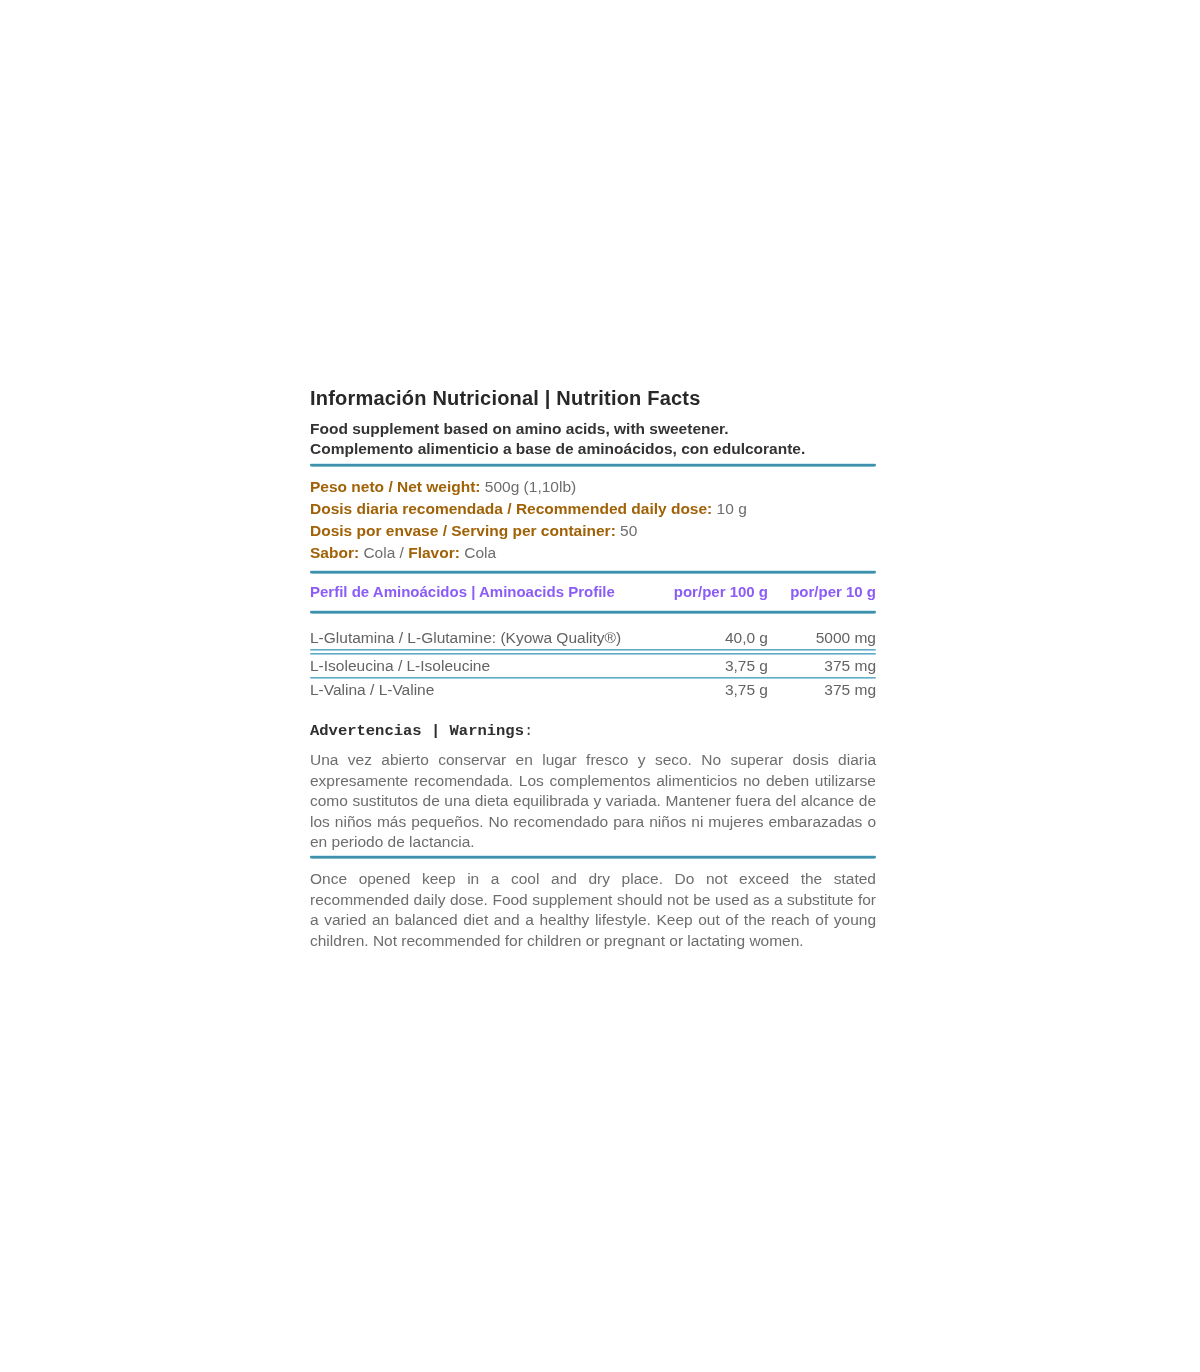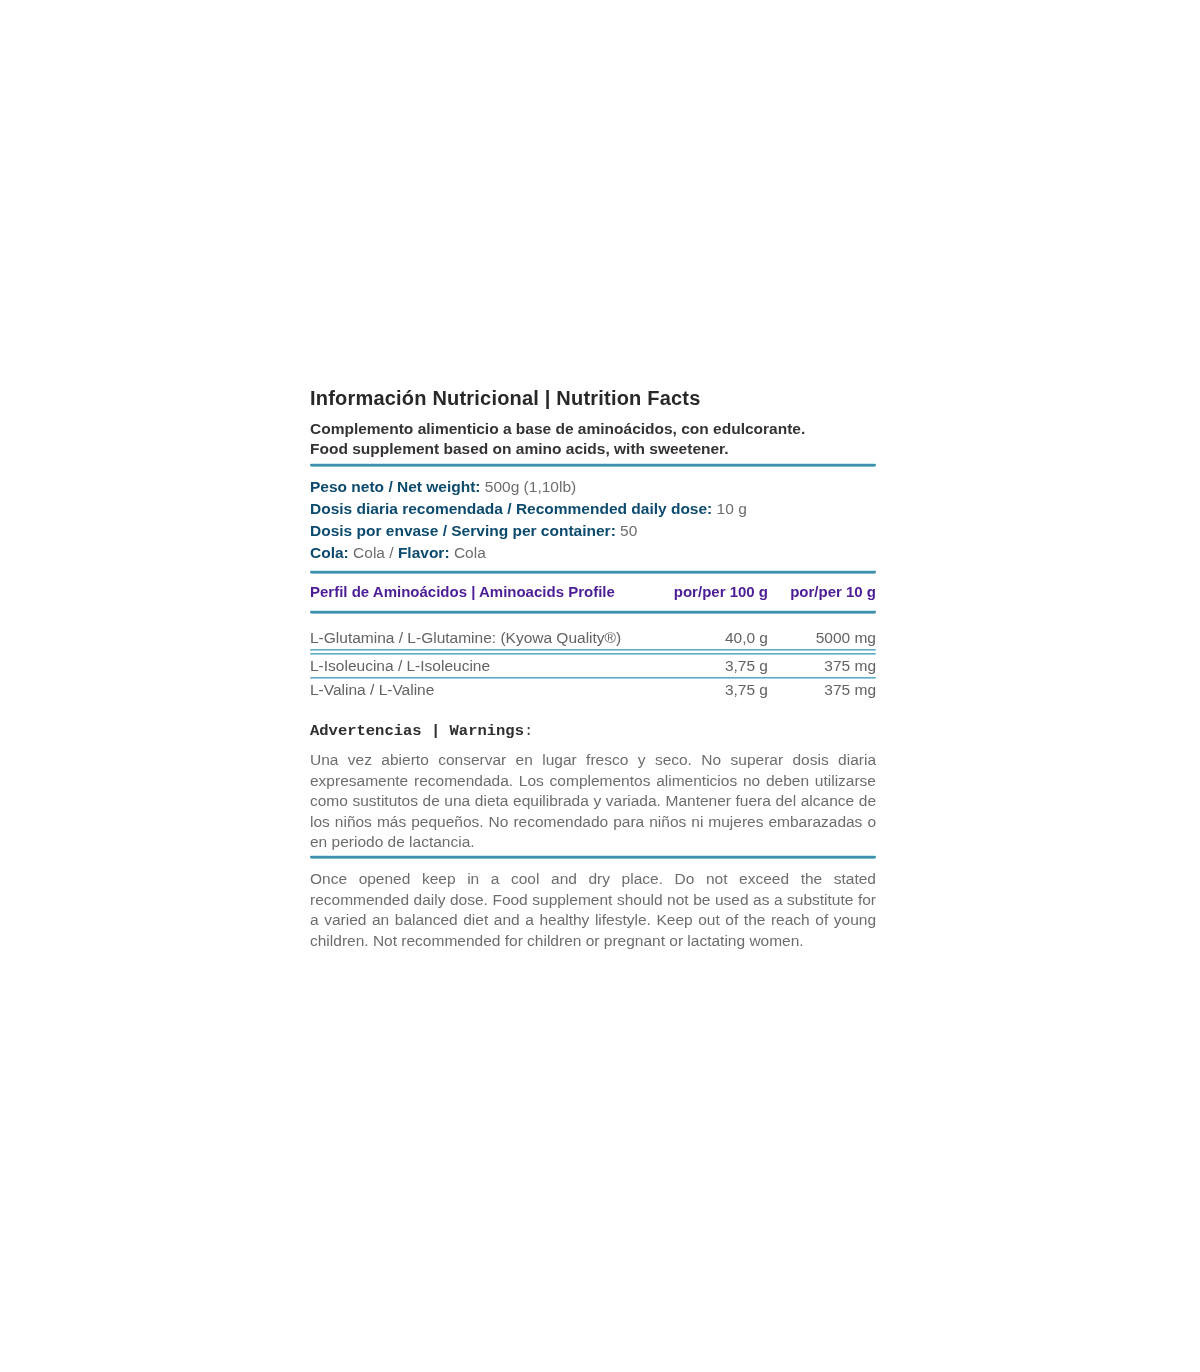--- a/index.html
+++ b/index.html
@@ -47,30 +47,30 @@
   .rule-2 { margin-top: 6px; }
   .rule-3 { margin-top: 9px; }
   .rule-4 { margin-top: 2px; }
   .details { margin-top: 9px; }
   .detail-line {
     margin: 0;
     font-size: 15.5px;
     line-height: 22px;
     white-space: nowrap;
   }
-  .lbl { font-weight: 700; color: #0c4a6e; }
+  .lbl { font-weight: 700; color: #a16207; }
   .val { font-weight: 400; color: #6d6d6d; }
   .thead {
     margin-top: 8px;
     display: flex;
     align-items: baseline;
     font-weight: 700;
     font-size: 15px;
     line-height: 19px;
-    color: #4c1d95;
+    color: #8b5cf6;
     white-space: nowrap;
   }
   .col-name  { flex: 1 1 auto; text-align: left; }
   .col-100   { flex: 0 0 105px; text-align: right; }
   .col-10    { flex: 0 0 108px; text-align: right; }
   .tbody { margin-top: 14px; }
   .trow {
     display: flex;
     align-items: baseline;
     font-size: 15.5px;
@@ -107,41 +107,41 @@
   .para-en { margin-top: 10px; }
 </style>
 </head>
 <body>
 
 <div class="label">
 
   <h1 class="title">Información Nutricional | Nutrition Facts</h1>
 
   <div class="subtitle-block">
+    <p class="subtitle">Food supplement based on amino acids, with sweetener.</p>
     <p class="subtitle">Complemento alimenticio a base de aminoácidos, con edulcorante.</p>
-    <p class="subtitle">Food supplement based on amino acids, with sweetener.</p>
   </div>
 
   <div class="rule-thick rule-1"></div>
 
   <div class="details">
     <p class="detail-line">
       <span class="lbl">Peso neto / Net weight:</span>
       <span class="val">500g (1,10lb)</span>
     </p>
     <p class="detail-line">
       <span class="lbl">Dosis diaria recomendada / Recommended daily dose:</span>
       <span class="val">10 g</span>
     </p>
     <p class="detail-line">
       <span class="lbl">Dosis por envase / Serving per container:</span>
       <span class="val">50</span>
     </p>
     <p class="detail-line">
-      <span class="lbl">Cola:</span>
+      <span class="lbl">Sabor:</span>
       <span class="val">Cola /</span>
       <span class="lbl">Flavor:</span>
       <span class="val">Cola</span>
     </p>
   </div>
 
   <div class="rule-thick rule-2"></div>
 
   <div class="thead">
     <span class="col-name">Perfil de Aminoácidos | Aminoacids Profile</span>

